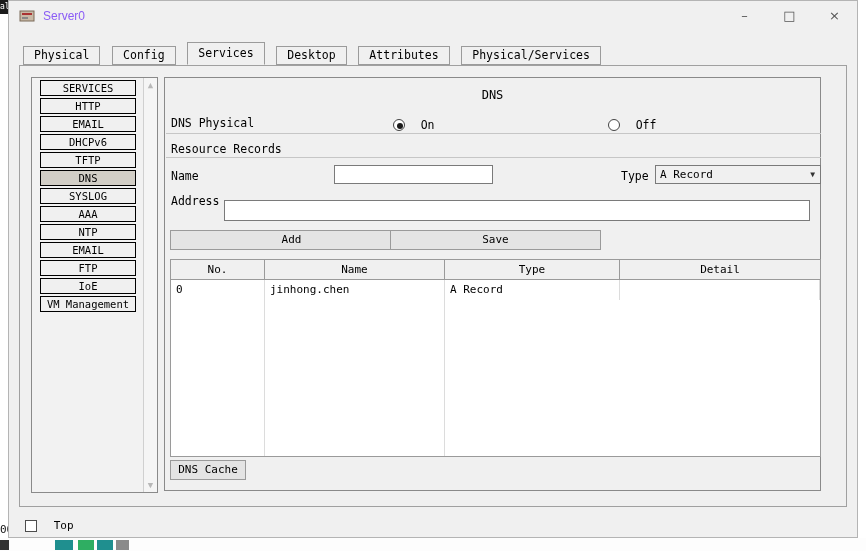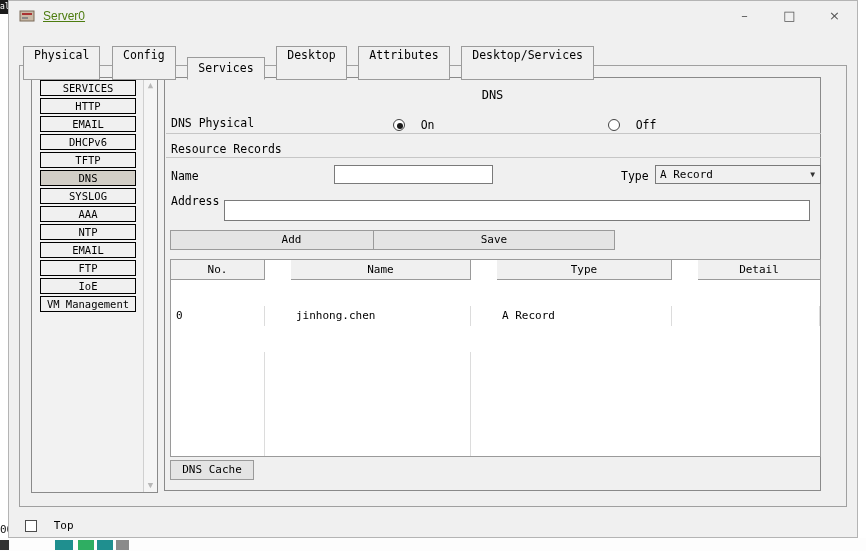--- a/index.html
+++ b/index.html
@@ -19,33 +19,33 @@
   #task-icon-4 { left:116px; width:13px; background:#8a8a8a; }
   #task-icon-0 { left:0px; width:9px; background:#333; }
 
   
   #window { left:8px; top:0; width:850px; height:538px; background:#f0f0f0;
             border:1px solid #b4b4b4; }
 
   
   #titlebar { left:0; top:0; width:100%; height:30px; background:#f0f0f0; }
   #title-icon { left:10px; top:7px; width:16px; height:16px; }
-  #title-text { left:34px; top:8px; font-size:12px; color:#4d7c0f;
-                font-family:"Liberation Sans","DejaVu Sans",sans-serif;text-decoration:underline; }
+  #title-text { left:34px; top:8px; font-size:12px; color:#8b5cf6;
+                font-family:"Liberation Sans","DejaVu Sans",sans-serif; }
   .cap-btn { top:0; width:45px; height:30px; text-align:center; line-height:30px;
              font-size:13px; color:#555;
              font-family:"DejaVu Sans","Liberation Sans",sans-serif; }
   #btn-min   { right:90px; }
   #btn-max   { right:45px; }
   #btn-close { right:0; }
 
   
   #tabbar { left:14px; top:41px; height:24px; z-index:3; }
   .tab { position:relative; display:inline-block; vertical-align:bottom;
-         margin-top:4px; height:34px; line-height:17px; padding:0 10px;
+         margin-top:4px; height:19px; line-height:17px; padding:0 10px;
          font-size:11.5px; color:#000; background:#f0f0f0;
          border:1px solid #9b9b9b; margin-right:2px; }
   .tab.active { margin-top:0; height:23px; line-height:21px;
                 border-bottom:1px solid #f0f0f0; z-index:4; }
 
   
   #frame { left:10px; top:64px; width:828px; height:442px;
            border:1px solid #a0a0a0; background:#f0f0f0; }
 
   
@@ -92,39 +92,39 @@
   #type-combo-arrow { position:absolute; right:5px; top:0; font-size:8px;
                       line-height:17px; color:#333; }
   #address-label { left:6px; top:116px; }
   #address-input { left:59px; top:122px; width:586px; height:21px;
                    border:1px solid #7a7a7a; background:#fff; font-size:11px;
                    padding:0 3px; font-family:inherit; }
   .panel-btn { top:152px; height:20px; background:#e4e4e4;
                border:1px solid #9a9a9a; font-size:11px; text-align:center;
                line-height:18px; }
   #btn-add    { left:5px;   width:231px;padding-left:12px; }
-  #btn-save   { left:208px; width:242px; }
+  #btn-save   { left:225px; width:211px; }
   #btn-remove { left:445px; width:211px; }
 
   
   #records-table { left:5px; top:181px; width:651px; height:198px;
                    border:1px solid #9a9a9a; background:#fff;
                    display:grid; grid-template-columns:94px 180px 175px 1fr;
-                   grid-template-rows:20px 20px 1fr;gap:26px; }
+                   grid-template-rows:20px 20px 1fr; }
   .th { background:#f0f0f0; border-bottom:1px solid #9a9a9a;
         border-right:1px solid #9a9a9a; font-size:11px; text-align:center;
         line-height:19px; }
   .th:nth-child(4) { border-right:none; }
   .td { font-size:11px; line-height:20px; padding-left:5px;
         border-right:1px solid #dcdcdc; white-space:nowrap; }
   .td.last { border-right:none; }
   .filler { border-right:1px solid #dcdcdc; }
   .filler.last { border-right:none; }
 
-  #dns-cache-btn { left:5px; top:382px; width:84px; height:20px;
+  #dns-cache-btn { left:5px; top:382px; width:76px; height:20px;
                    background:#e4e4e4; border:1px solid #9a9a9a;
                    font-size:11px; text-align:center; line-height:18px; }
 
   
   #footer-check { left:16px; top:514px; height:14px; }
   #footer-checkbox { display:inline-block; width:12px; height:12px;
                      border:1px solid #4d4d4d; background:#fff;
                      vertical-align:middle; }
   #footer-label { font-size:11px; margin-left:7px; vertical-align:middle; }
 </style>
@@ -154,21 +154,21 @@
     <div class="abs cap-btn" id="btn-max">□</div>
     <div class="abs cap-btn" id="btn-close">×</div>
   </div>
 
   <div class="abs" id="tabbar">
     <div class="tab">Physical</div>
     <div class="tab">Config</div>
     <div class="tab active">Services</div>
     <div class="tab">Desktop</div>
     <div class="tab">Attributes</div>
-    <div class="tab">Desktop/Services</div>
+    <div class="tab">Physical/Services</div>
   </div>
 
   <div class="abs" id="frame"></div>
 
   <div class="abs" id="svc-list">
     <div id="svc-items">
       <div class="svc-item">SERVICES</div>
       <div class="svc-item">HTTP</div>
       <div class="svc-item">EMAIL</div>
       <div class="svc-item">DHCPv6</div>

